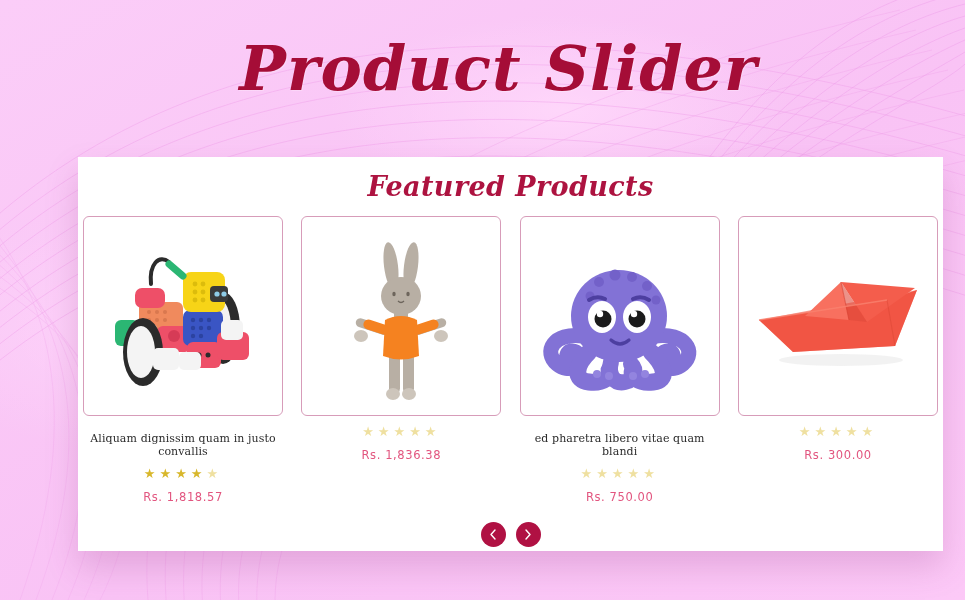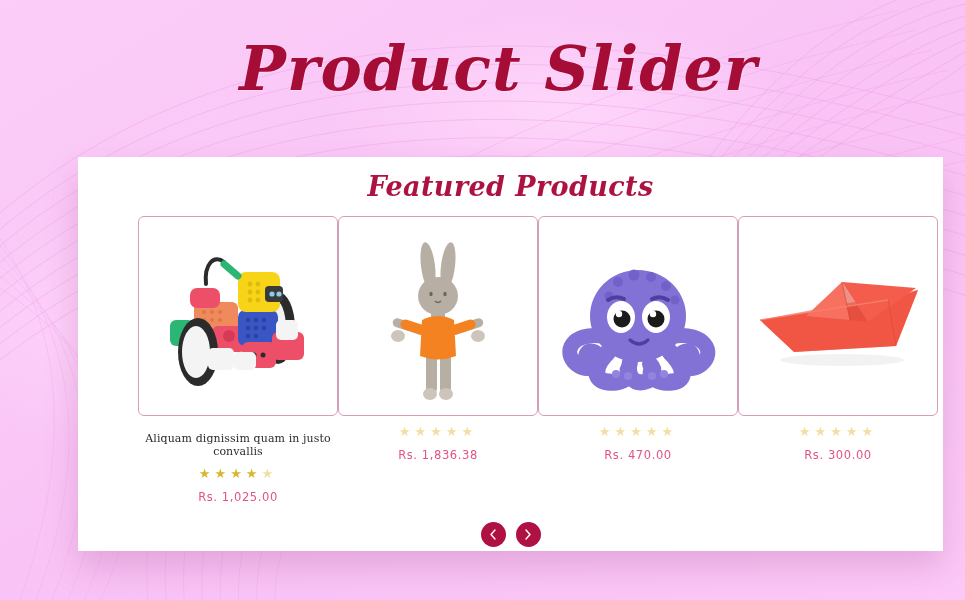--- a/index.html
+++ b/index.html
@@ -58,21 +58,21 @@
     font-style: italic;
     font-weight: 700;
     font-size: 27px;
     color: #ad1340;
     letter-spacing: .4px;
   }
 
   
   .product-row {
     display: flex;
-    justify-content: flex-end;
+    justify-content: space-between;
     padding: 8px 5px 0 5px;
     margin-top: 6px;
   }
   .product {
     width: 200px;
     display: flex;
     flex-direction: column;
     align-items: center;
   }
   .product-image-box {
@@ -269,21 +269,21 @@
           <ellipse cx="50" cy="128" rx="14" ry="26" fill="#f4f4f4"></ellipse>
           <rect x="62" y="124" width="26" height="22" rx="5" fill="#f4f4f4"></rect>
           <rect x="88" y="128" width="22" height="18" rx="5" fill="#f4f4f4"></rect>
           <rect x="130" y="96" width="22" height="20" rx="5" fill="#f4f4f4"></rect>
         </svg>
       </div>
       <div class="product-name">Aliquam dignissim quam in justo convallis</div>
       <div class="stars">
         <span class="star filled">★</span><span class="star filled">★</span><span class="star filled">★</span><span class="star filled">★</span><span class="star">★</span>
       </div>
-      <div class="product-price">Rs. 1,025.00</div>
+      <div class="product-price">Rs. 1,818.57</div>
     </div>
 
     <div class="product">
       <div class="product-image-box">
         <svg width="185" height="185" viewBox="0 0 185 185">
           <g fill="#b8afa4">
 
             <ellipse cx="82" cy="42" rx="7" ry="24" transform="rotate(-7 82 42)"></ellipse>
             <ellipse cx="102" cy="42" rx="7" ry="24" transform="rotate(7 102 42)"></ellipse>
 
@@ -356,24 +356,25 @@
           <path d="M84,116 q9,8 18,0" stroke="#4d3fa0" stroke-width="3.2" fill="none" stroke-linecap="round"></path>
 
           <g fill="#9384df">
             <circle cx="70" cy="150" r="4"></circle>
               <circle cx="82" cy="152" r="4"></circle>
             <circle cx="106" cy="152" r="4"></circle>
               <circle cx="118" cy="150" r="4"></circle>
           </g>
         </svg>
       </div>
+      <div class="product-name">ed pharetra libero vitae quam blandi</div>
       <div class="stars">
         <span class="star">★</span><span class="star">★</span><span class="star">★</span><span class="star">★</span><span class="star">★</span>
       </div>
-      <div class="product-price">Rs. 470.00</div>
+      <div class="product-price">Rs. 750.00</div>
     </div>
 
     <div class="product">
       <div class="product-image-box">
         <svg width="185" height="185" viewBox="0 0 185 185">
 
           <path d="M14,96 L142,76 L172,66 L150,122 L48,128 Z" fill="#f45d4c"></path>
           <path d="M14,96 L48,128 L150,122 L172,66 Z" fill="#ee4e3e" opacity=".55"></path>
 
           <path d="M60,92 L96,58 L104,96 Z" fill="#f8705f"></path>

